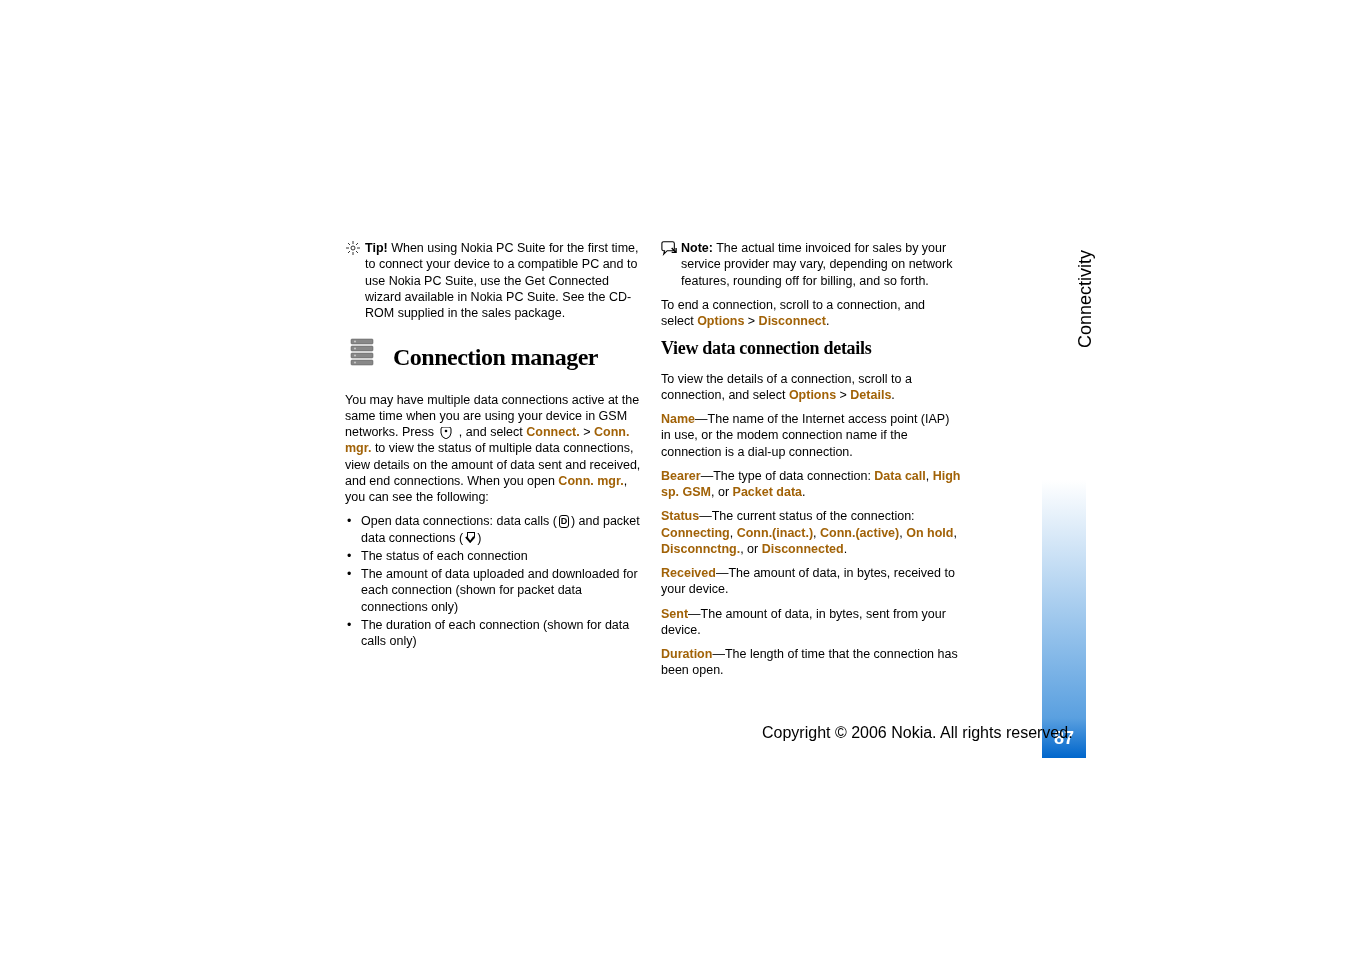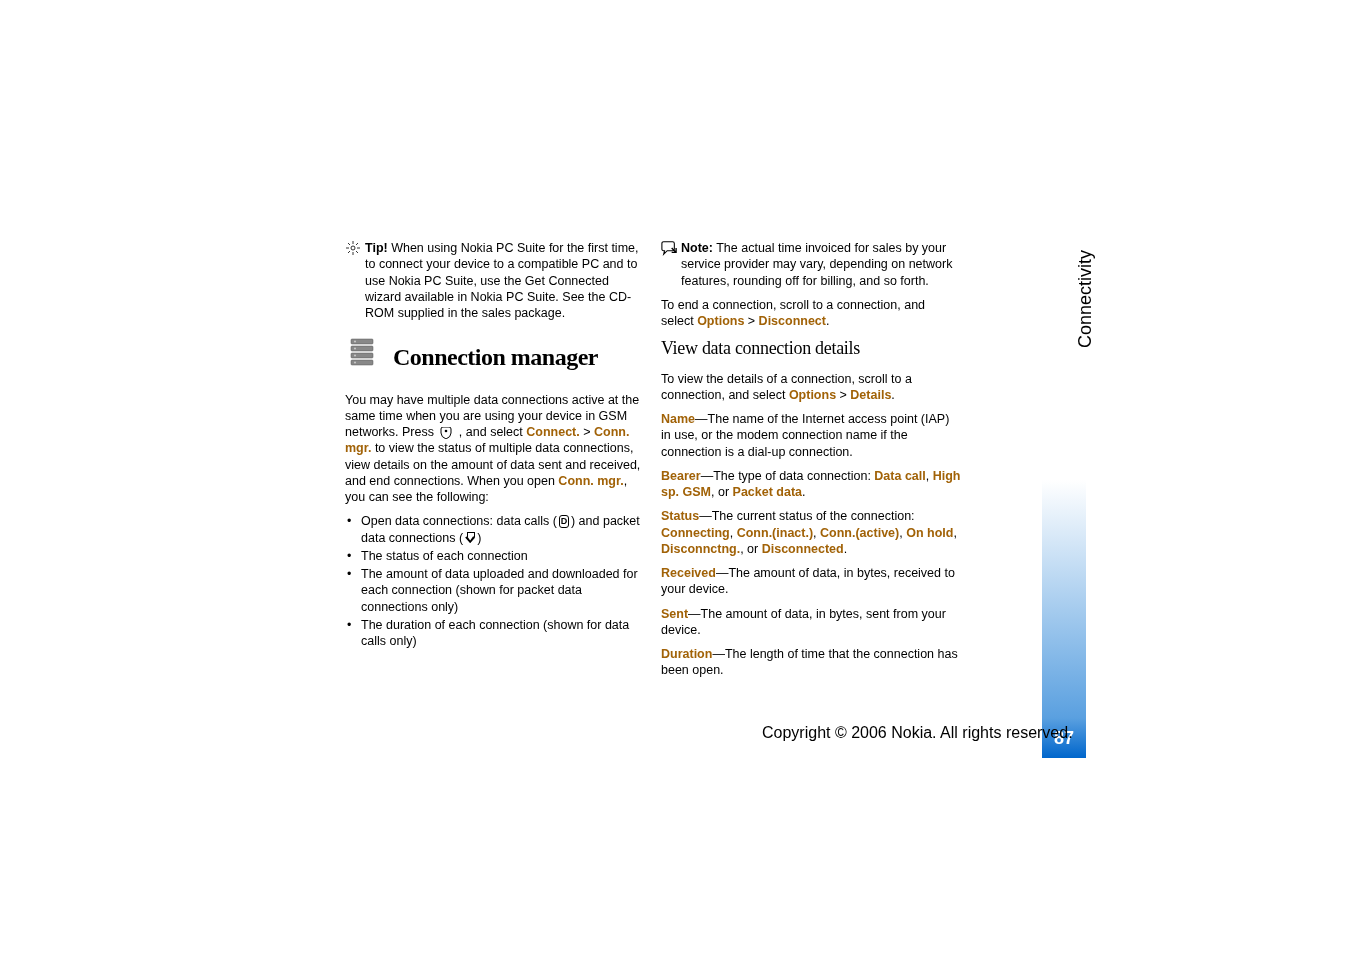--- a/index.html
+++ b/index.html
@@ -34,21 +34,21 @@
   .section-header-row { display: flex; align-items: flex-end; margin: 14px 0 18px 0; }
   .section-icon { flex: 0 0 34px; margin-right: 14px; }
   .section-title {
     font-size: 24px;
     font-weight: bold;
     font-family: Georgia, 'Times New Roman', serif;
     letter-spacing: -0.5px;
   }
   .subheading {
     font-size: 18px;
-    font-weight: normal;
+    font-weight: bold;
     font-family: Georgia, 'Times New Roman', serif;
     margin-bottom: 10px;
     letter-spacing: -0.3px;
   }
   ul { list-style: none; padding-left: 0; margin-bottom: 8px; }
   ul li { position: relative; padding-left: 16px; margin-bottom: 2px; }
   ul li::before {
     content: "•";
     position: absolute;
     left: 2px;

